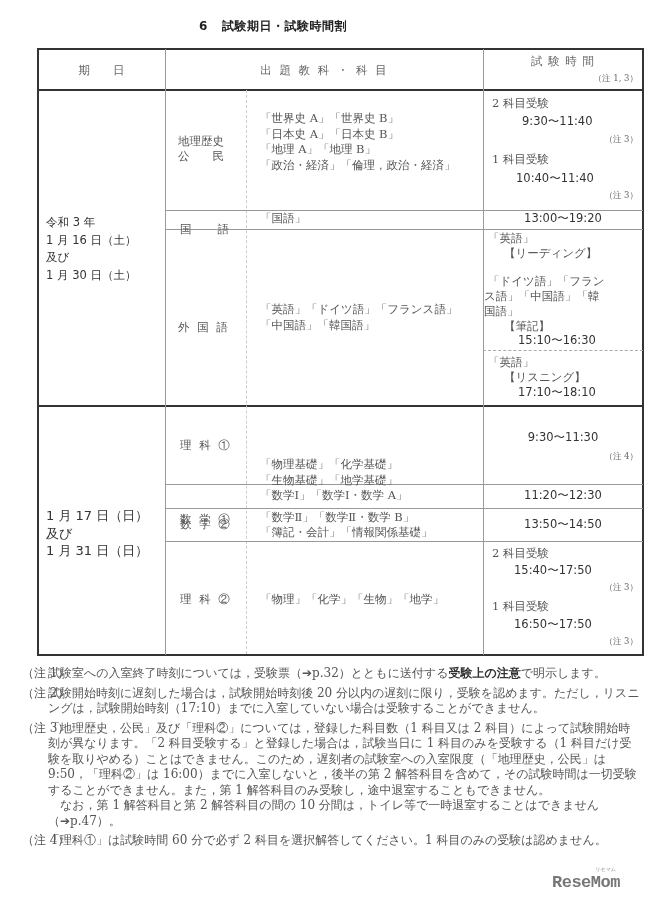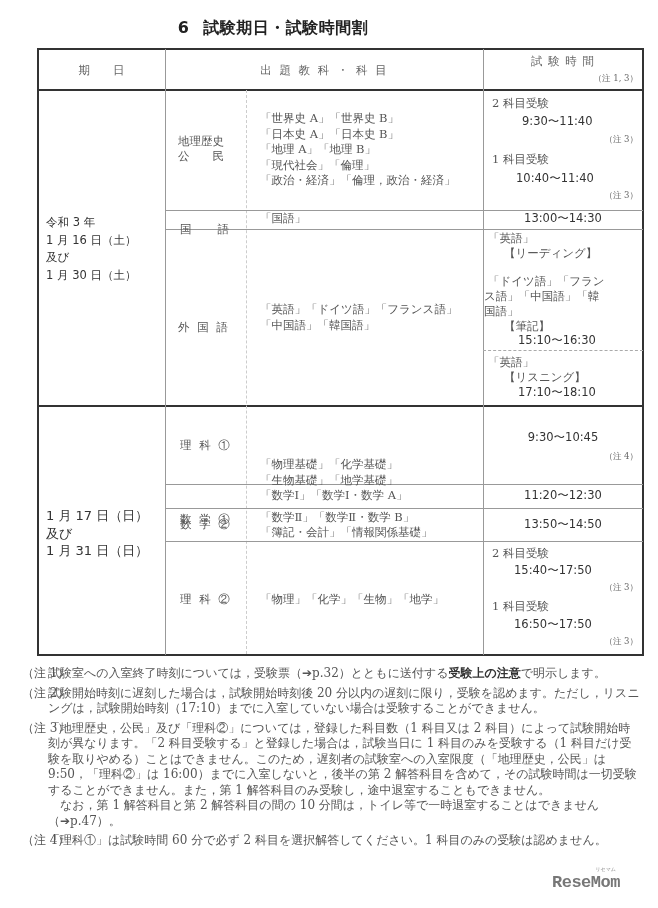--- a/index.html
+++ b/index.html
@@ -1,21 +1,21 @@
 <!DOCTYPE html>
 <html><head>
 <meta charset="utf-8">
 <style>
   * { box-sizing: border-box; margin: 0; padding: 0; }
   html, body { width: 658px; height: 908px; background: #ffffff; overflow: hidden; }
   body { position: relative; font-family: "DejaVu Serif", "Liberation Serif", serif; color: #444; }
 
   .title { position: absolute; top: 18px; left: 0; width: 546px; text-align: center;
     font-family: "DejaVu Sans", "Liberation Sans", sans-serif; font-weight: bold;
-    font-size: 16px; color: #222; letter-spacing: 0.5px; }
+    font-size: 12px; color: #222; letter-spacing: 0.5px; }
   .title .num { margin-right: 14px; }
 
   .abs { position: absolute; }
   .txt { font-size: 11.5px; line-height: 15px; color: #555; white-space: nowrap; }
   .sans { font-family: "DejaVu Sans", "Liberation Sans", sans-serif; color: #333; }
   .note-small { font-size: 8.5px; color: #666; }
 
   
   .hl { position: absolute; height: 0; border-top: 1px solid #999; }
   .hl.thick { border-top: 2px solid #333; }
@@ -82,35 +82,34 @@
 </div>
 
 <div class="abs txt" style="left:178px; top:134px; width:60px;">
   <div>地理歴史</div>
   <div>公　　民</div>
 </div>
 <div class="abs txt" style="left:260px; top:111px; line-height:15.5px;">
   <div>「世界史 A」「世界史 B」</div>
   <div>「日本史 A」「日本史 B」</div>
   <div>「地理 A」「地理 B」</div>
-  <div>「現代社会」「倫理」</div>
   <div>「政治・経済」「倫理，政治・経済」</div>
 </div>
 <div class="abs" style="left:490px; top:96px; width:148px;">
   <div class="txt" style="position:absolute; left:2px; top:0;">2 科目受験</div>
   <div class="txt sans" style="position:absolute; left:32px; top:18px;">9:30〜11:40</div>
   <div class="note-small" style="position:absolute; right:0; top:38px;">（注 3）</div>
   <div class="txt" style="position:absolute; left:2px; top:56px;">1 科目受験</div>
   <div class="txt sans" style="position:absolute; left:26px; top:75px;">10:40〜11:40</div>
   <div class="note-small" style="position:absolute; right:0; top:94px;">（注 3）</div>
 </div>
 
 <div class="abs txt" style="left:180px; top:211px; letter-spacing:1px;margin-top:11px;">国　　語</div>
 <div class="abs txt" style="left:260px; top:211px;">「国語」</div>
-<div class="abs txt sans center" style="left:484px; width:158px; top:211px;">13:00〜14:30</div>
+<div class="abs txt sans center" style="left:484px; width:158px; top:211px;">13:00〜19:20</div>
 
 <div class="abs txt" style="left:178px; top:320px; letter-spacing:2px;">外 国 語</div>
 <div class="abs txt" style="left:260px; top:302px; line-height:15.5px;">
   <div>「英語」「ドイツ語」「フランス語」</div>
   <div>「中国語」「韓国語」</div>
 </div>
 <div class="abs" style="left:484px; top:231px; width:158px;">
   <div class="txt" style="position:absolute; left:4px; top:0;">「英語」</div>
   <div class="txt" style="position:absolute; left:20px; top:15px;">【リーディング】</div>
   <div class="txt" style="position:absolute; left:4px; top:43px;">「ドイツ語」「フラン</div>
@@ -127,21 +126,21 @@
   <div>1 月 17 日（日）</div>
   <div>及び</div>
   <div>1 月 31 日（日）</div>
 </div>
 
 <div class="abs txt" style="left:180px; top:438px; letter-spacing:2px;">理 科 ①</div>
 <div class="abs txt" style="left:260px; top:430px; line-height:15.5px;margin-top:27px;">
   <div>「物理基礎」「化学基礎」</div>
   <div>「生物基礎」「地学基礎」</div>
 </div>
-<div class="abs txt sans center" style="left:484px; width:158px; top:430px;">9:30〜10:45</div>
+<div class="abs txt sans center" style="left:484px; width:158px; top:430px;">9:30〜11:30</div>
 <div class="abs note-small right" style="left:484px; width:154px; top:451px;">（注 4）</div>
 
 <div class="abs txt" style="left:180px; top:512px; letter-spacing:2px;">数 学 ①</div>
 <div class="abs txt" style="left:260px; top:488px;">「数学Ⅰ」「数学Ⅰ・数学 A」</div>
 <div class="abs txt sans center" style="left:484px; width:158px; top:488px;">11:20〜12:30</div>
 
 <div class="abs txt" style="left:180px; top:517px; letter-spacing:2px;">数 学 ②</div>
 <div class="abs txt" style="left:260px; top:510px; line-height:15px;">
   <div>「数学Ⅱ」「数学Ⅱ・数学 B」</div>
   <div>「簿記・会計」「情報関係基礎」</div>

